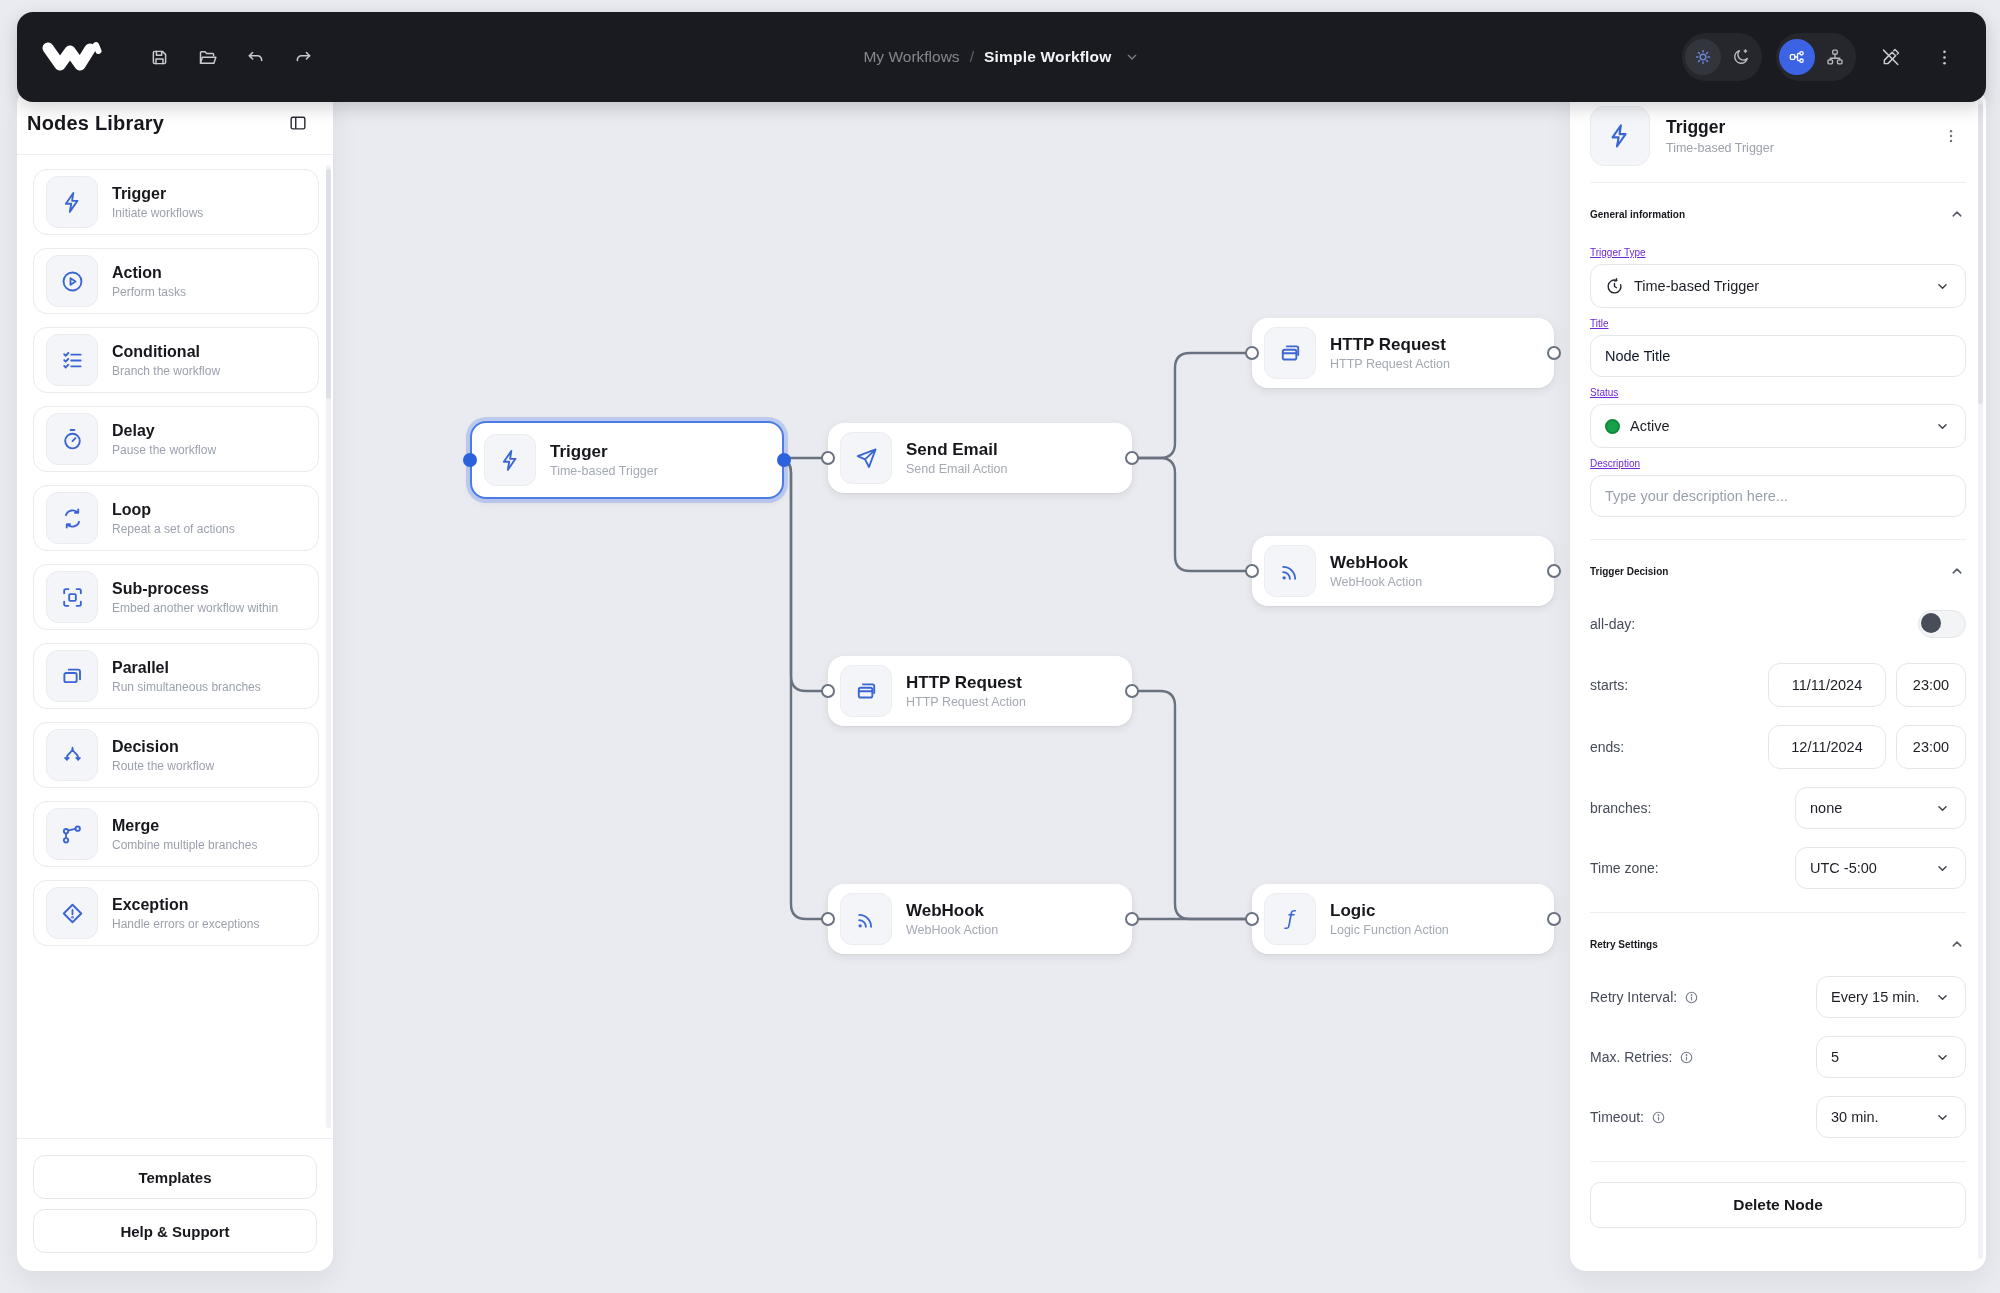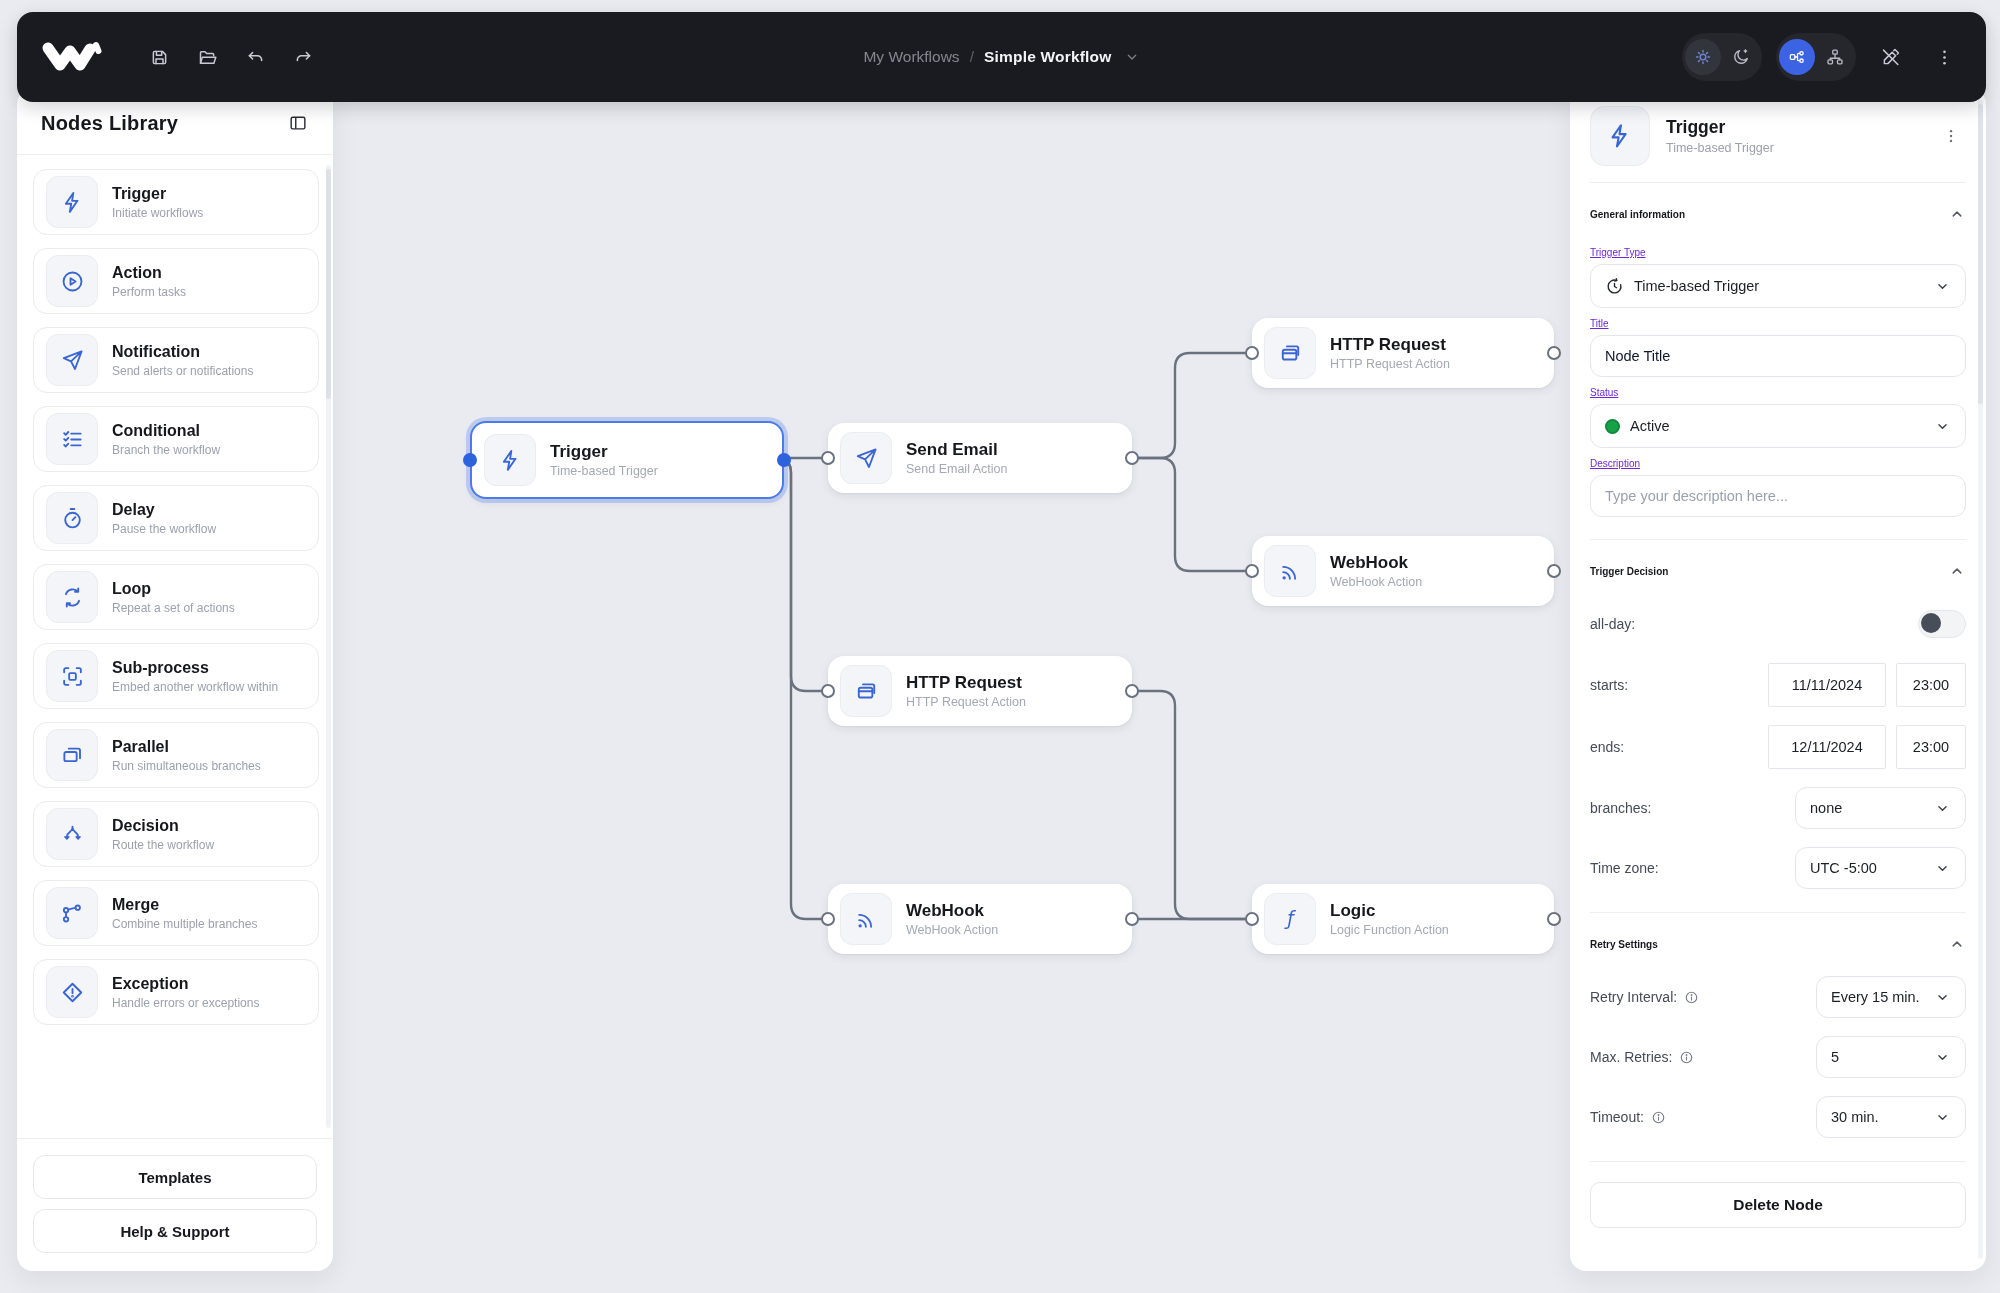--- a/index.html
+++ b/index.html
@@ -28,21 +28,21 @@
   .crumb-chev{color:#7a7e86;margin-left:2px;}
   .tb-right{margin-left:auto;display:flex;align-items:center;gap:14px;z-index:2;}
   .pill{background:#26272d;border-radius:999px;height:42px;display:flex;align-items:center;padding:3px;gap:2px;}
   .pill-btn{width:36px;height:36px;border-radius:50%;display:flex;align-items:center;justify-content:center;color:#b9bcc4;cursor:pointer;}
   .pill-btn.activedark{background:#33353c;color:#6f85d8;}
   .pill-btn.activeblue{background:#3c63e4;color:#ffffff;}
   .pill-btn svg{width:20px;height:20px;}
   
   .panel{position:absolute;top:88px;bottom:22px;background:#ffffff;border-radius:16px;z-index:5;box-shadow:0 10px 28px rgba(23,28,45,.07);}
   .sidebar{left:17px;width:316px;display:flex;flex-direction:column;}
-  .sb-head{display:flex;align-items:center;justify-content:space-between;padding:22px 22px 18px 24px;}
+  .sb-head{display:flex;align-items:center;justify-content:space-between;padding:22px 22px 18px 10px;}
   .sb-title{font-size:20px;font-weight:700;color:#17181d;letter-spacing:.2px;}
   .sb-collapse{color:#2a2c33;cursor:pointer;width:26px;height:26px;display:flex;align-items:center;justify-content:center;}
   .sb-collapse svg{width:20px;height:20px;}
   .divider{height:1px;background:#eceef2;}
   .sb-list{padding:14px 14px 8px 16px;display:flex;flex-direction:column;gap:13px;overflow:hidden;position:relative;flex:1;}
   .sb-card{height:64px;min-height:64px;border:1px solid #e9ebef;border-radius:14px;display:flex;align-items:center;gap:14px;padding:0 12px;background:#fff;cursor:grab;}
   .tile{width:50px;height:50px;min-width:50px;border-radius:12px;background:#f4f5f8;border:1px solid #eaecf0;display:flex;align-items:center;justify-content:center;color:#3a66d4;}
   .tile svg{width:25px;height:25px;}
   .sb-card-title{font-size:16px;font-weight:700;color:#17181d;}
   .sb-card-sub{font-size:12px;color:#9ba1ad;margin-top:3px;}
@@ -81,21 +81,21 @@
   .select svg.chev{width:17px;height:17px;color:#3c4türk048;color:#3c4048;}
   input.text-input{width:100%;height:42px;border:1px solid #e4e6eb;border-radius:12px;background:#fff;padding:0 14px;font-size:14.5px;color:#0f172a;box-sizing:border-box;font-family:inherit;outline:none;}
   input.text-input::placeholder{color:#9aa0ab;}
   .dot-green{width:15px;height:15px;border-radius:50%;background:#17a24a;border:2px solid #0e8a3c;box-sizing:border-box;}
   .row{display:flex;align-items:center;margin:9px 0;min-height:42px;}
   .row-label{font-size:14px;color:#454b57;flex:1;display:flex;align-items:center;gap:7px;}
   .info-ic{color:#767c88;}
   .info-ic svg{width:15px;height:15px;}
   .toggle{width:46px;height:26px;border-radius:999px;background:#f3f4f6;border:1px solid #e4e6eb;position:relative;cursor:pointer;}
   .toggle .knob{position:absolute;left:2px;top:2px;width:20px;height:20px;border-radius:50%;background:#474d59;}
-  .box{height:42px;border:1px solid #e4e6eb;border-radius:2px;display:flex;align-items:center;justify-content:center;font-size:14.5px;color:#1d1f26;cursor:pointer;background:#fff;}
+  .box{height:42px;border:1px solid #e4e6eb;border-radius:12px;display:flex;align-items:center;justify-content:center;font-size:14.5px;color:#1d1f26;cursor:pointer;background:#fff;}
   .box.date{width:116px;margin-right:10px;}
   .box.time{width:68px;}
   .select.w193{width:171px;box-sizing:border-box;}
   .select.w150{width:150px;box-sizing:border-box;}
   .delete-btn{height:44px;border:1px solid #e4e6eb;border-radius:10px;background:#fff;display:flex;align-items:center;justify-content:center;font-size:15.5px;font-weight:700;color:#17181d;cursor:pointer;margin-top:20px;}
   .insp-scrolltrack{position:absolute;right:3px;top:12px;bottom:12px;width:5px;border-radius:3px;background:#f1f2f5;}
   .insp-scrollthumb{position:absolute;right:3px;top:16px;height:300px;width:5px;border-radius:3px;background:#e0e2e8;}
 </style>
 </head>
 <body>
@@ -237,31 +237,20 @@
             <circle cx="12" cy="12" r="8.6"></circle>
             <path d="M10.1 8.9l4.8 3.1-4.8 3.1z"></path>
           </svg>
       </div>
       <div>
           <div class="sb-card-title">Action</div>
            <div class="sb-card-sub">Perform tasks</div>
         </div>
     </div>
 
-    <div class="sb-card">
-      <div class="tile">
-        <svg viewBox="0 0 24 24" fill="none" stroke="currentColor" stroke-width="1.8" stroke-linecap="round" stroke-linejoin="round">
-            <path d="M20.7 3.3 10.6 12.8M20.7 3.3l-6.3 16.9-3.8-7.4-7-3z"></path>
-          </svg>
-      </div>
-      <div>
-          <div class="sb-card-title">Notification</div>
-           <div class="sb-card-sub">Send alerts or notifications</div>
-        </div>
-    </div>
 
     <div class="sb-card">
       <div class="tile">
         <svg viewBox="0 0 24 24" fill="none" stroke="currentColor" stroke-width="1.8" stroke-linecap="round" stroke-linejoin="round">
           <path d="M10.8 6.4h9M10.8 12h9M10.8 17.6h9"></path>
           <path d="M4 6l1.5 1.5L8 4.8M4 11.6l1.5 1.5 2.5-2.7M4 17.2l1.5 1.5L8 16"></path>
         </svg>
       </div>
       <div>
           <div class="sb-card-title">Conditional</div>

